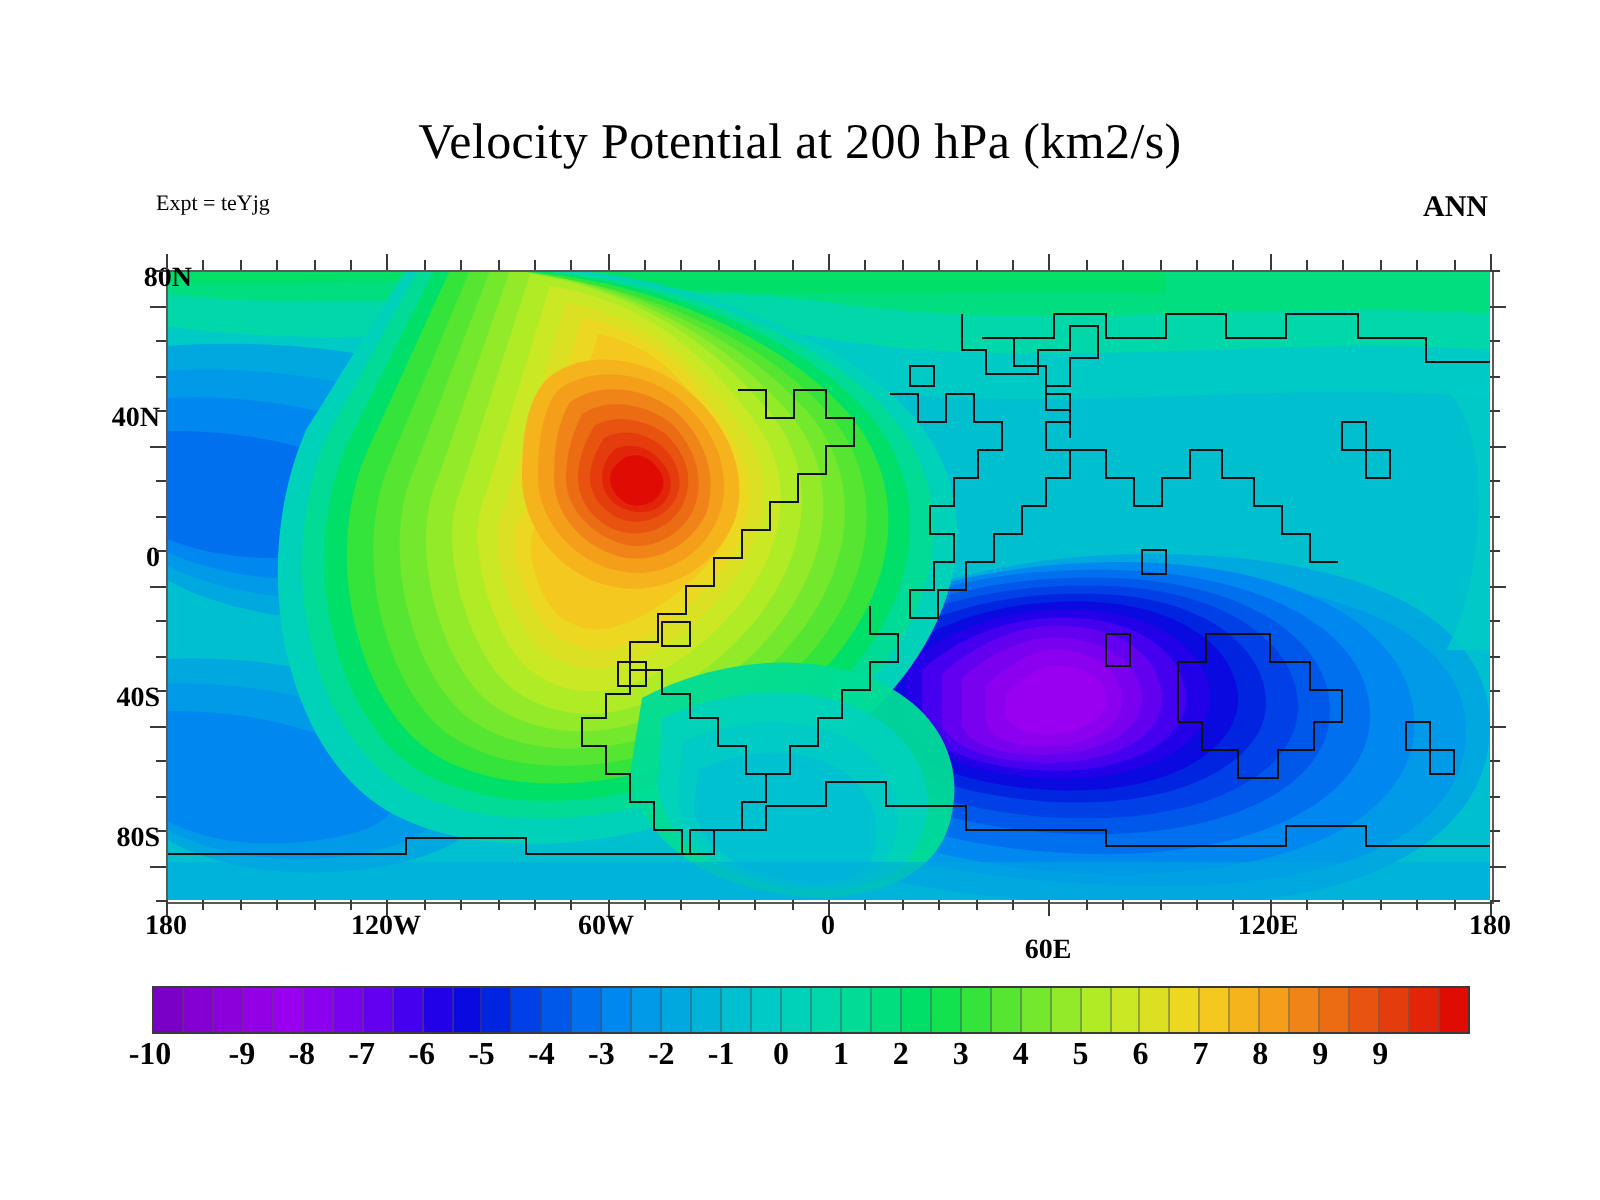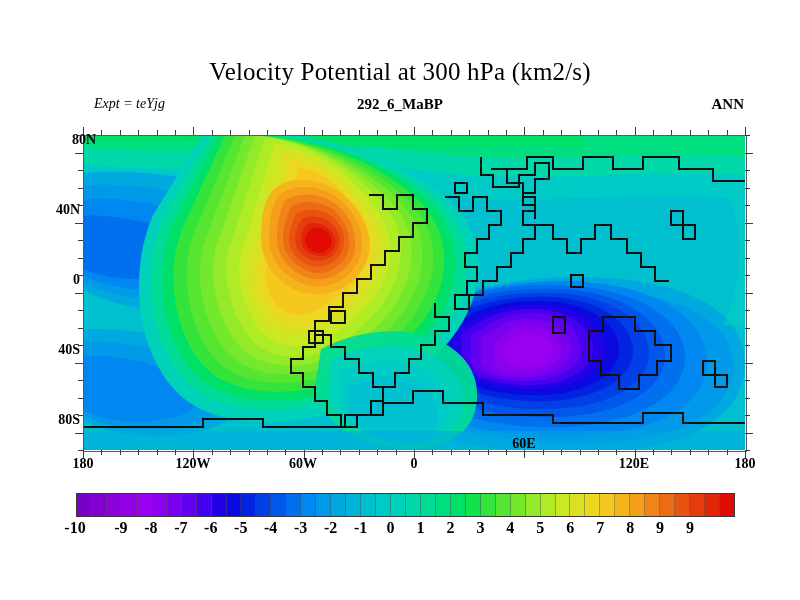--- a/index.html
+++ b/index.html
@@ -5,21 +5,21 @@
 <style>
   html,body{margin:0;padding:0;background:#ffffff;}
   body{width:800px;height:600px;overflow:hidden;
        font-family:"Liberation Serif","DejaVu Serif",serif;color:#000;}
   #page{position:relative;width:800px;height:600px;}
 
   .ttl{position:absolute;left:0;width:800px;text-align:center;top:58px;
        font-size:25px;letter-spacing:.2px;}
   .subttl{position:absolute;left:0;width:800px;text-align:center;top:96px;
        font-size:15px;font-weight:bold;}
-  .annL{position:absolute;left:94px;top:96px;font-size:14px;font-style:italic;}
+  .annL{position:absolute;left:78px;top:96px;font-size:11px;}
   .annR{position:absolute;right:56px;top:96px;font-size:15px;font-weight:bold;}
 
   
   #plotwrap{position:absolute;left:83px;top:135px;width:662px;height:315px;}
   #plotwrap svg{display:block;}
   #frame{position:absolute;left:83px;top:135px;width:662px;height:315px;
          border:1px solid #5a5a5a;box-sizing:content-box;pointer-events:none;}
 
   .ylab{position:absolute;font-size:14px;text-align:right;width:40px;
         font-weight:bold;}
@@ -36,22 +36,21 @@
   .cblab{position:absolute;font-size:16px;text-align:center;width:40px;
          font-weight:bold;top:519px;}
   .tickv{position:absolute;background:#3a3a3a;width:1px;}
   .tickh{position:absolute;background:#3a3a3a;height:1px;}
 </style>
 </head>
 <body>
 
 <div id="page">
 
-  <div class="ttl">Velocity Potential at 300 hPa (km2/s)</div>
-  <div class="subttl">292_6_MaBP</div>
+  <div class="ttl">Velocity Potential at 200 hPa (km2/s)</div>
   <div class="annL">Expt = teYjg</div>
   <div class="annR">ANN</div>
 
   <div id="plotwrap">
     <svg width="662" height="315" viewBox="0 0 662 315">
       <defs>
         <clipPath id="clipMap">
             <rect x="0" y="0" width="662" height="315"></rect>
           </clipPath>
 
@@ -231,21 +230,21 @@
     <div class="ylab" style="left:40px;top:272px;">0</div>
     <div class="ylab" style="left:40px;top:342px;">40S</div>
     <div class="ylab" style="left:40px;top:412px;">80S</div>
   </div>
 
   <div>
     <div class="xlab" style="left:53px;top:456px;">180</div>
     <div class="xlab" style="left:163px;top:456px;">120W</div>
     <div class="xlab" style="left:273px;top:456px;">60W</div>
     <div class="xlab" style="left:384px;top:456px;">0</div>
-    <div class="xlab" style="left:494px;top:436px;">60E</div>
+    <div class="xlab" style="left:494px;top:468px;">60E</div>
     <div class="xlab" style="left:604px;top:456px;">120E</div>
     <div class="xlab" style="left:715px;top:456px;">180</div>
   </div>
 
   <div id="cbwrap">
     <div id="cb">
         <i style="background: rgb(122, 0, 200);"></i>
         <i style="background: rgb(132, 0, 210);"></i>
         <i style="background: rgb(140, 0, 220);"></i>
         <i style="background: rgb(148, 0, 230);"></i>

